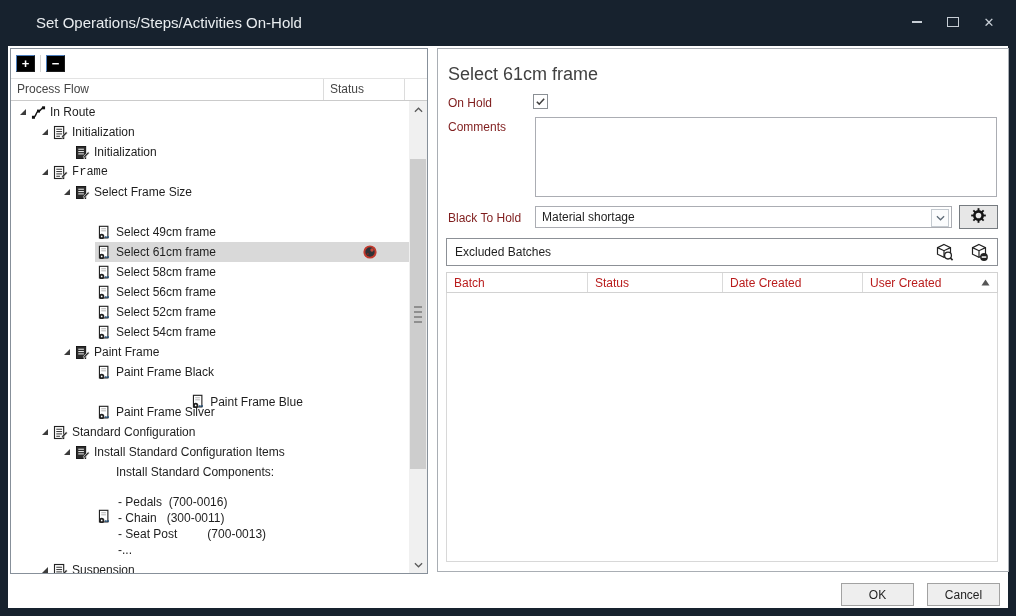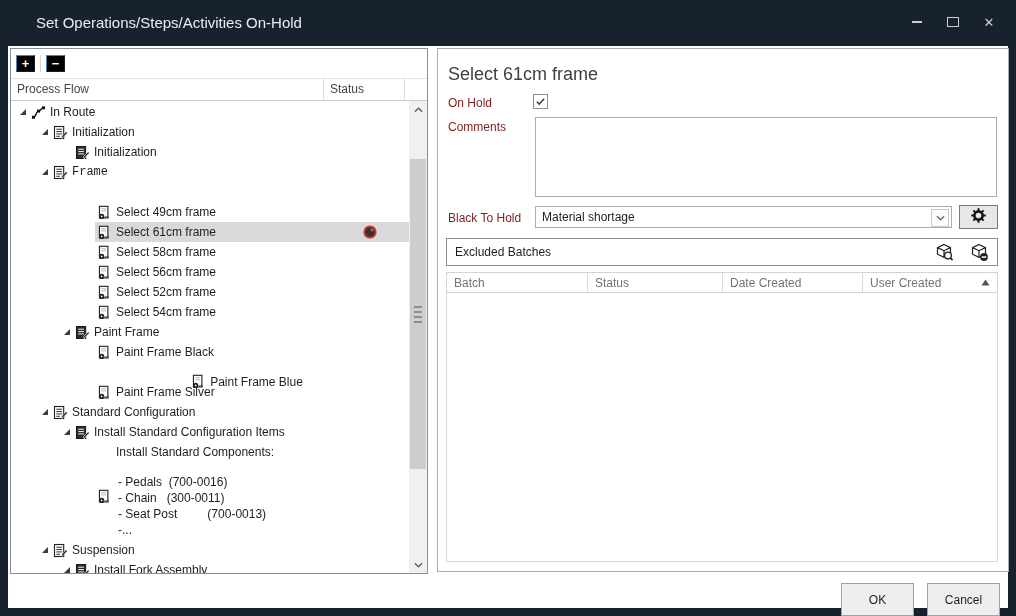--- a/index.html
+++ b/index.html
@@ -70,30 +70,30 @@
   .combo-arrow svg{width:9px;height:6px;}
   .gear-btn{position:absolute;left:521px;top:156px;width:39px;height:24px;border:1px solid #767b80;background:#e7e7e7;
             box-sizing:border-box;display:flex;align-items:center;justify-content:center;}
   .gear-btn svg{width:15px;height:15px;}
   .excl-header{position:absolute;left:8px;top:189px;width:552px;height:28px;border:1px solid #8c9096;background:#fff;
                box-sizing:border-box;display:flex;align-items:center;font-size:12px;color:#1e1e1e;padding-left:8px;}
   .excl-icons{position:absolute;right:8px;top:0;bottom:0;display:flex;align-items:center;gap:16px;}
   .excl-icons .bicon{width:19px;height:19px;display:flex;align-items:center;justify-content:center;}
   .excl-icons svg{width:19px;height:19px;}
   .batch-table-header{position:absolute;left:8px;top:223px;width:552px;height:21px;display:flex;
-                      border:1px solid #d2d2d2;box-sizing:border-box;font-size:12px;color:#737373;}
+                      border:1px solid #d2d2d2;box-sizing:border-box;font-size:12px;color:#b91c1c;}
   .bth-cell{box-sizing:border-box;padding:3px 0 0 7px;border-right:1px solid #dadada;white-space:nowrap;overflow:hidden;position:relative;}
   .bth-cell:last-child{border-right:none;flex:1;}
   .sort-arrow{position:absolute;right:7px;top:6px;width:9px;height:7px;}
   .sort-arrow svg{width:9px;height:7px;display:block;}
   .batch-table-body{position:absolute;left:8px;top:244px;width:552px;height:269px;box-sizing:border-box;
                     border-left:1px solid #d8d8d8;border-right:1px solid #d8d8d8;border-bottom:1px solid #d8d8d8;background:#fff;}
   
   .footer{position:absolute;right:8px;top:537px;display:flex;gap:13px;}
-  .btn{width:73px;height:33px;background:#eeeeee;border:1px solid #a2a2a2;box-sizing:border-box;
+  .btn{width:73px;height:23px;background:#eeeeee;border:1px solid #a2a2a2;box-sizing:border-box;
        font-size:12px;color:#1f1f1f;display:flex;align-items:center;justify-content:center;font-family:"Liberation Sans",sans-serif;}
 </style>
 </head>
 <body>
 
 <div class="titlebar">
   <span class="title">Set Operations/Steps/Activities On-Hold</span>
   <div class="win-controls">
     <span class="wc">
         <span class="wc-min-bar"></span>
@@ -178,20 +178,37 @@
             </span>
             <span class="content">
               <span class="ticon">
                 <svg viewBox="0 0 16 16">
                   <rect x="1.6" y="1.6" width="9.8" height="12.8" fill="#fff" stroke="#222" stroke-width="1.2"></rect>
                   <path d="M3.5 4.5h6.2M3.5 7h6.2M3.5 9.5h6.2M3.5 12h4" stroke="#222" stroke-width="1" fill="none"></path>
                   <path d="M9.8 14.6 L9.2 11.9 14 7.1 15.4 8.5 10.6 13.3 Z" fill="#2a2a2a" stroke="#fff" stroke-width="0.5"></path>
                 </svg>
               </span>
               <span class="tlabel">Frame</span>
+            </span>
+          </div>
+          <div class="trow" style="padding-left: 50px;">
+            <span class="expander">
+              <svg viewBox="0 0 8 8">
+                <path d="M7 1 L7 7 L1 7 Z" fill="#3c3c3c"></path>
+              </svg>
+            </span>
+            <span class="content">
+              <span class="ticon">
+                <svg viewBox="0 0 16 16">
+                  <rect x="1.6" y="1.6" width="9.8" height="12.8" fill="#2d2d2d" stroke="#111" stroke-width="1"></rect>
+                  <path d="M3.5 4.5h6M3.5 7h6M3.5 9.5h6" stroke="#fff" stroke-width="1" fill="none"></path>
+                  <path d="M9.8 14.8 L9.2 12 14 7.2 15.4 8.6 10.6 13.4 Z" fill="#2a2a2a" stroke="#fff" stroke-width="0.7"></path>
+                </svg>
+              </span>
+              <span class="tlabel">Select Frame Size</span>
             </span>
           </div>
           <div class="trow" style="padding-left: 72px; margin-top: 20px;">
             <span class="expander"></span>
             <span class="content">
               <span class="ticon">
                 <svg viewBox="0 0 16 16">
                   <rect x="2.6" y="1.4" width="9" height="12.4" fill="#fff" stroke="#222" stroke-width="1.2"></rect>
                   <path d="M4.5 4h5M4.5 6.2h5" stroke="#9a9a9a" stroke-width="0.8" fill="none"></path>
                   <circle cx="5" cy="12.2" r="2.8" fill="#222"></circle>

